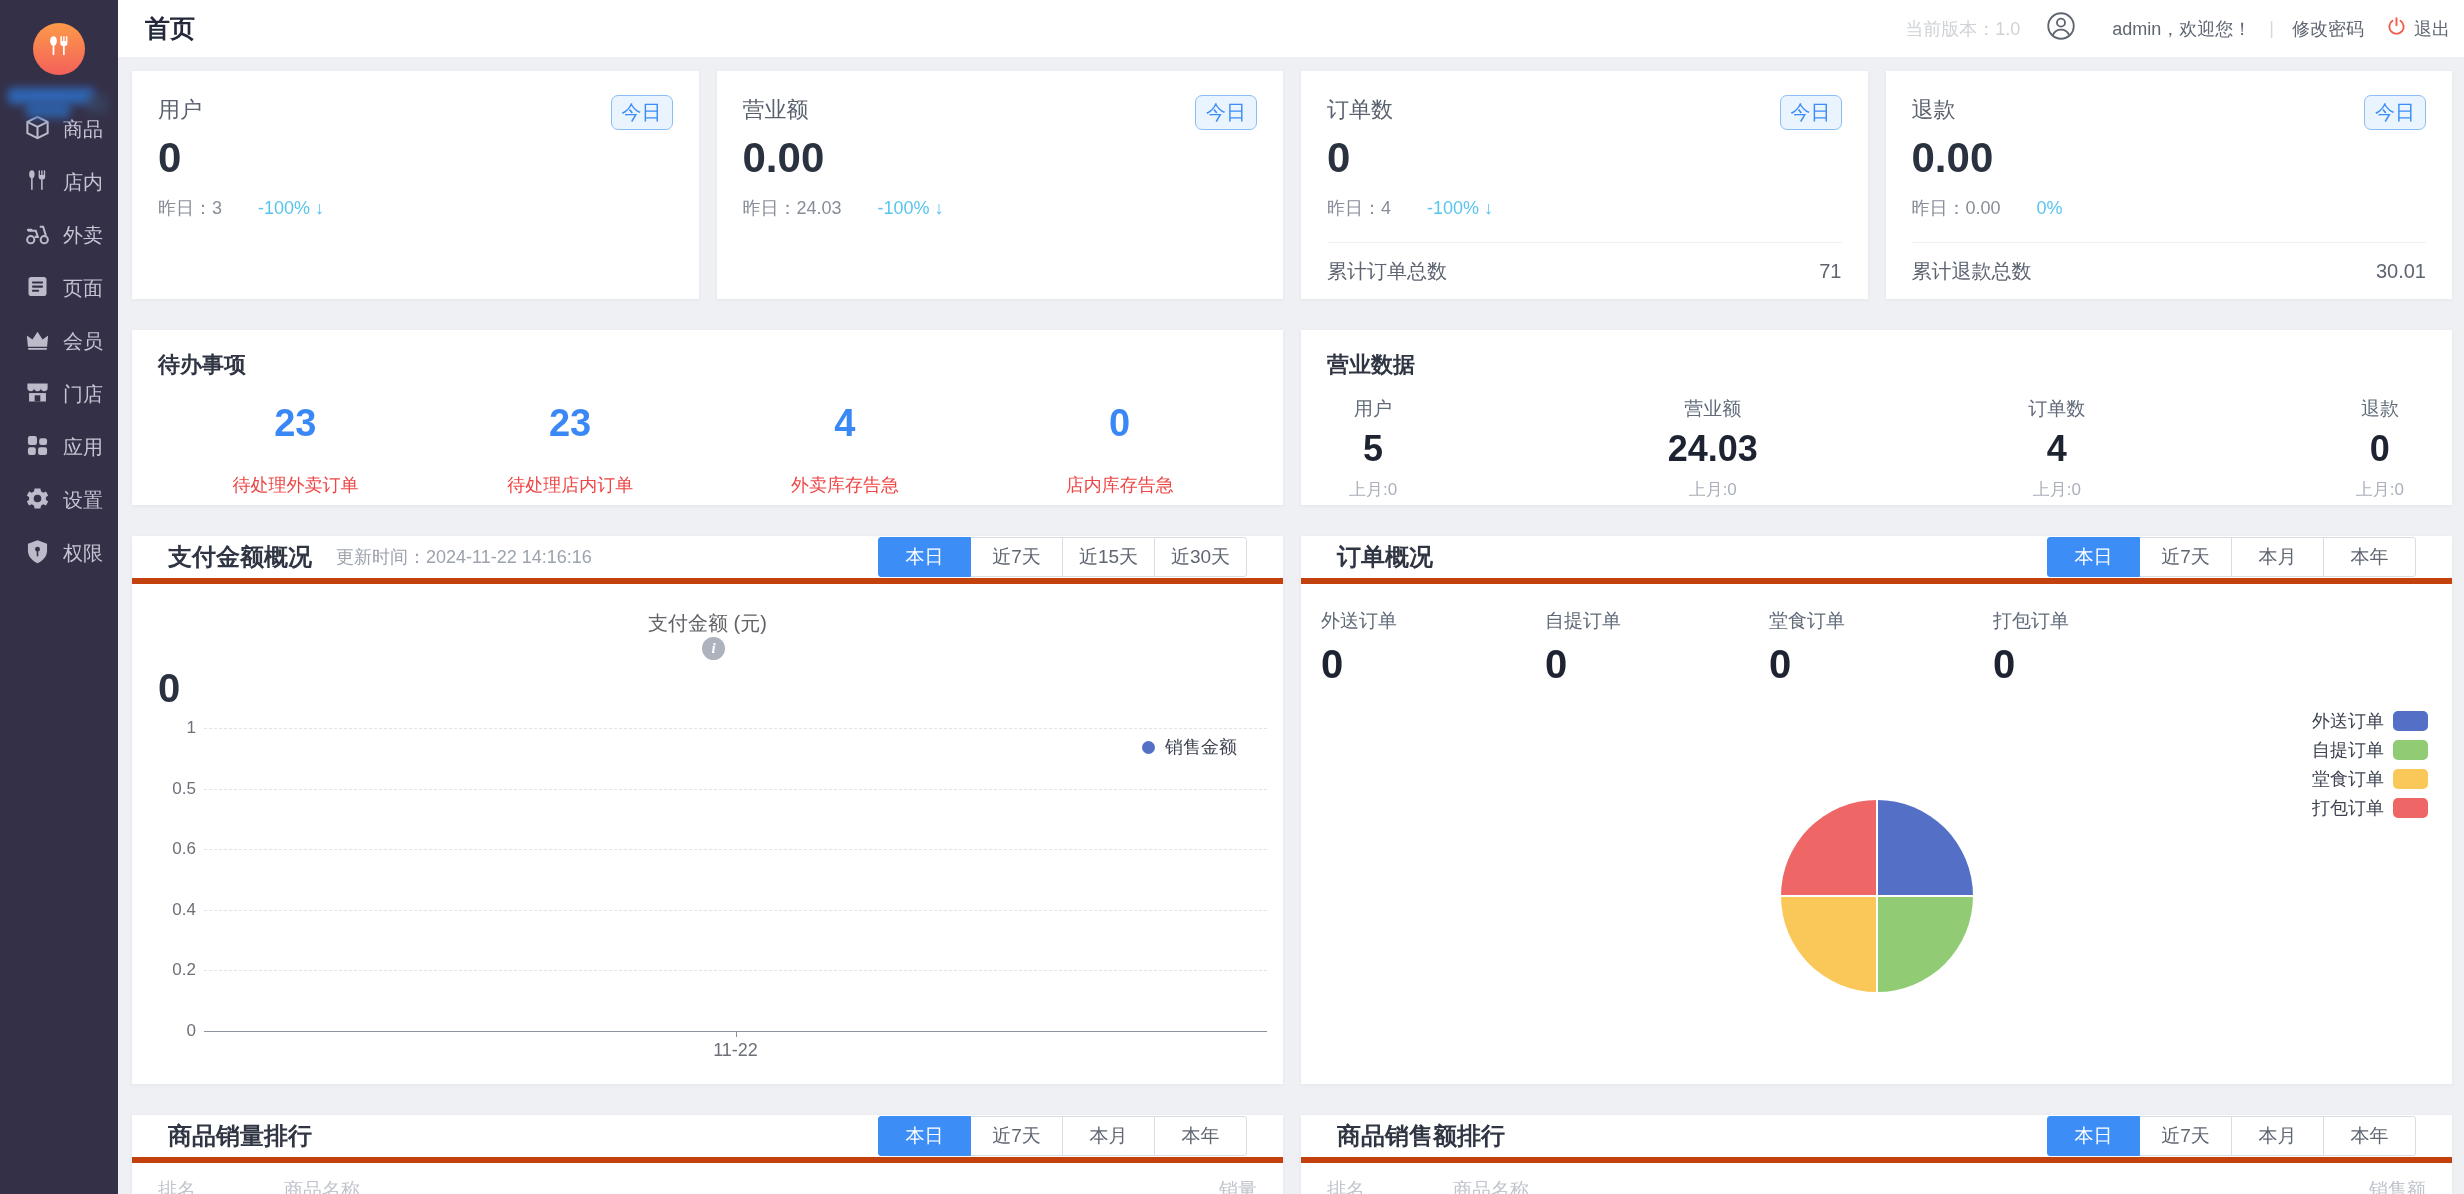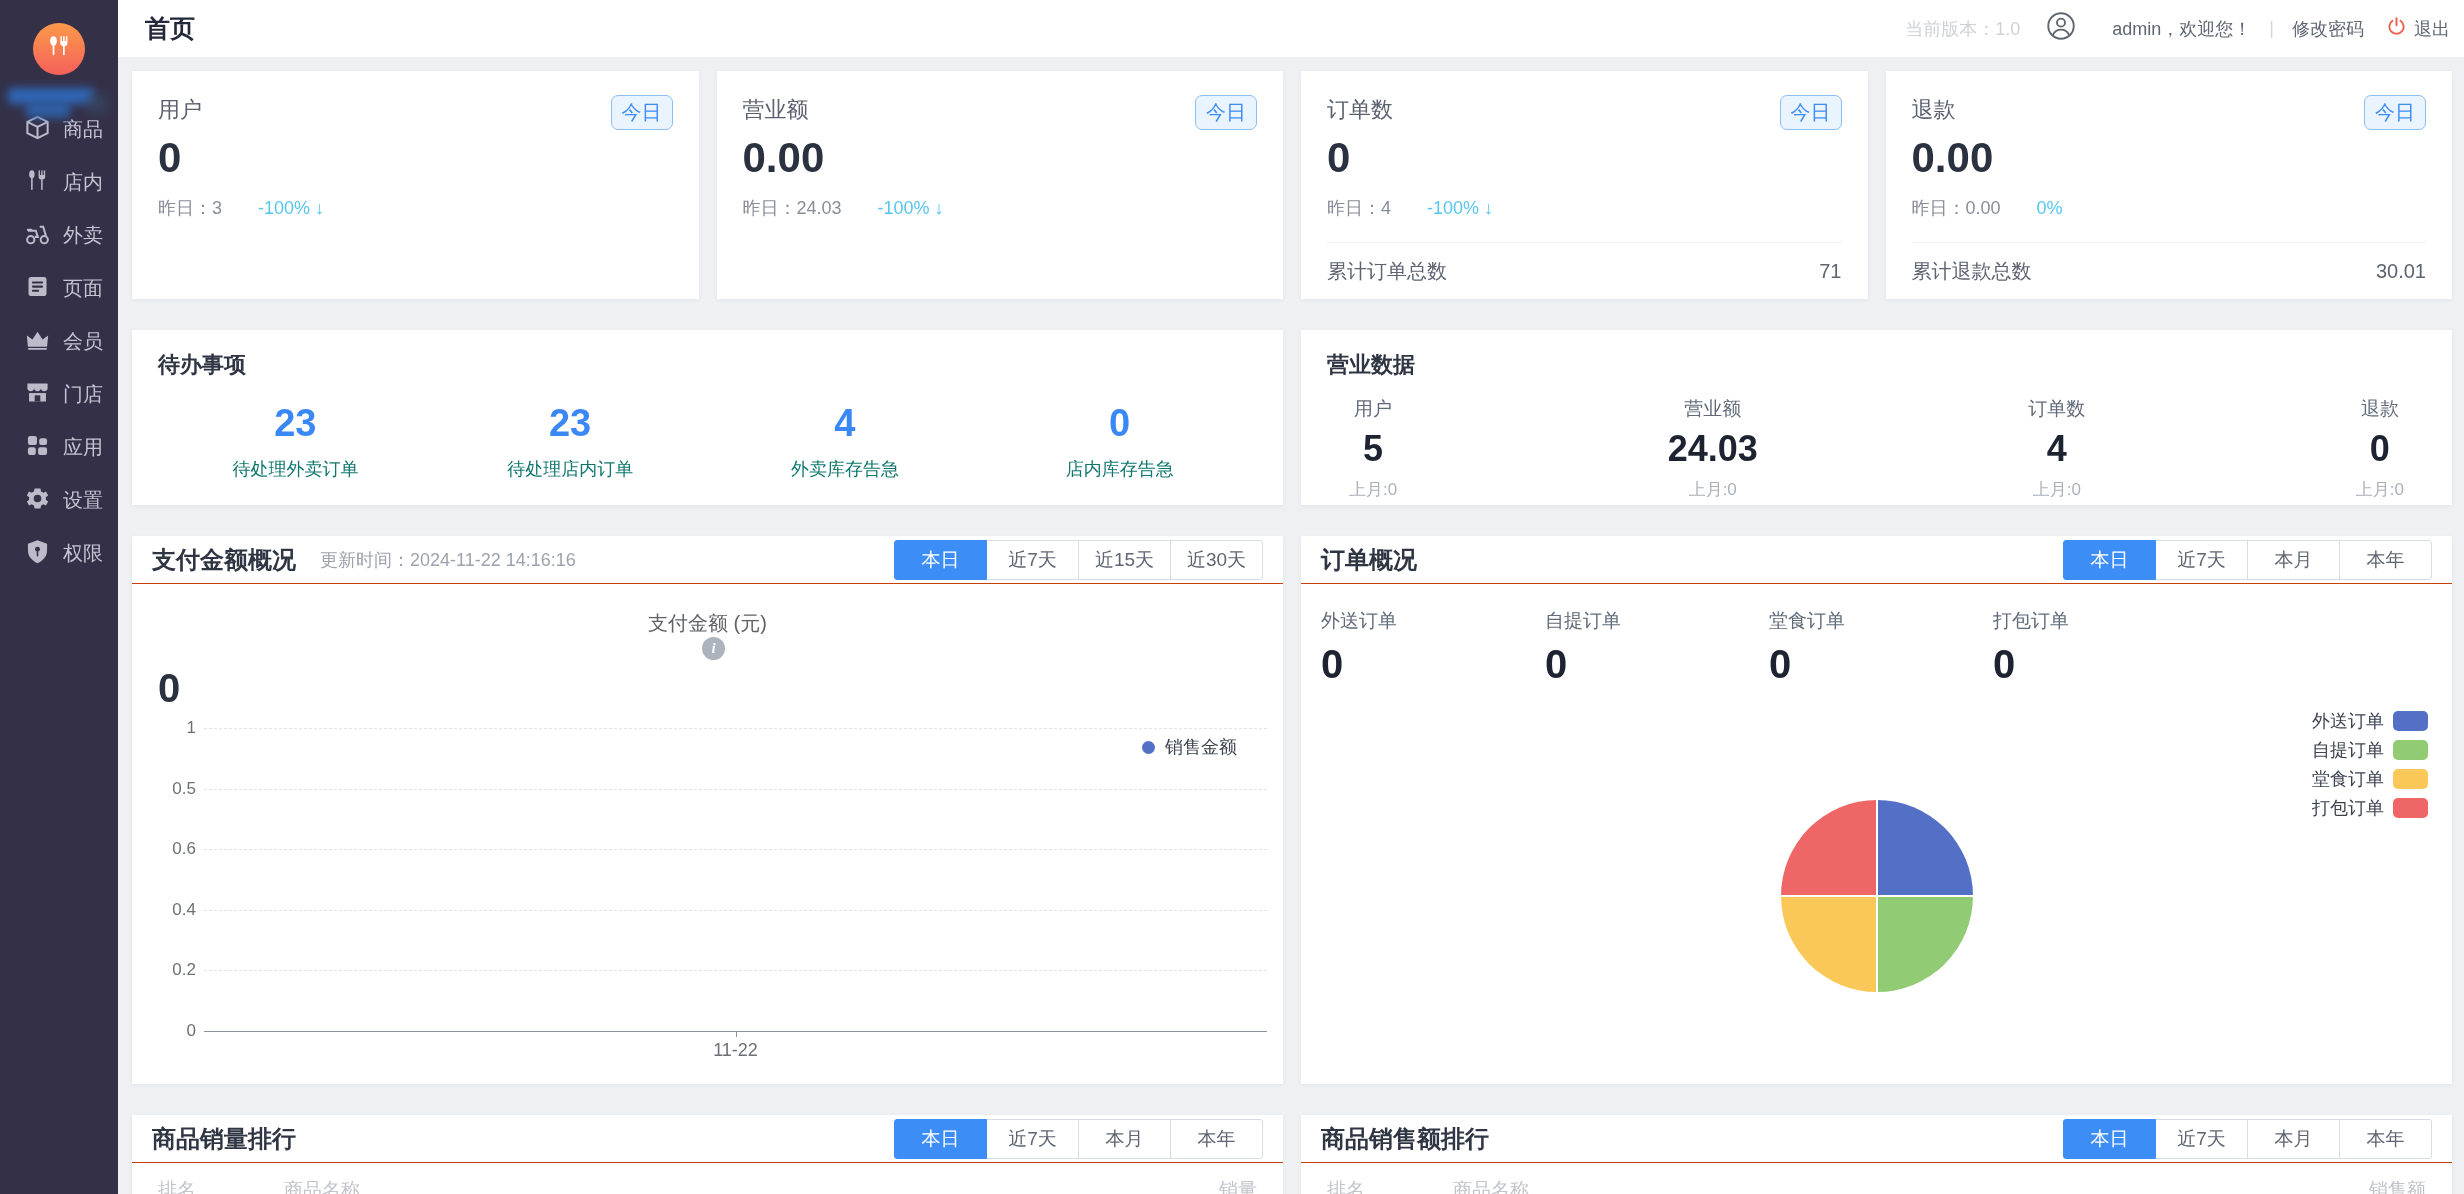--- a/index.html
+++ b/index.html
@@ -53,31 +53,31 @@
     display:flex; align-items:center; font-size:20px; color:#5d6471; }
   .stat-foot .fv { margin-left:auto; }
 
   
   .row-mid { height:175px; margin-bottom:31px; }
   .mid-card { flex:1; padding:20px 26px 4px; }
   .card-title { font-size:22px; font-weight:700; color:#2f3542; }
   .todo-items { display:flex; margin-top:22px; }
   .todo-col { flex:1; text-align:center; }
   .todo-val { font-size:38px; font-weight:700; color:#3a87f6; }
-  .todo-label { font-size:18px; color:#0f766e; margin-top:12px; }
+  .todo-label { font-size:18px; color:#ef4444; margin-top:28px; }
   .biz-items { display:flex; justify-content:space-between; padding:0 22px; margin-top:16px; }
   .biz-col { text-align:center; }
   .biz-label { font-size:19px; color:#606a78; }
   .biz-val { font-size:36px; font-weight:700; color:#1d2330; margin-top:6px; }
   .biz-sub { font-size:17px; color:#abb0ba; margin-top:8px; }
 
   
   .row-charts { height:548px; margin-bottom:31px; }
   .chart-card { flex:1; position:relative; }
-  .card-head { height:48px; display:flex; align-items:center; padding:0 20px; border-bottom:1px solid #c2410c; }
+  .card-head { height:48px; display:flex; align-items:center; padding:0 36px; border-bottom:6px solid #c2410c; }
   .head-title { font-size:24px; font-weight:700; color:#2f3542; }
   .update-time { font-size:18px; color:#9ca3ad; margin-left:24px; }
   .tabs { margin-left:auto; display:flex; }
   .tab { min-width:93px; height:40px; line-height:38px; text-align:center; font-size:19px;
     color:#5f6672; background:#fff; border:1px solid #d8dce3; margin-left:-1px; cursor:pointer; padding:0 10px; }
   .tab:first-child { margin-left:0; border-radius:3px 0 0 3px; }
   .tab:last-child { border-radius:0 3px 3px 0; }
   .tab.active { background:#3d8df7; border-color:#3d8df7; color:#fff; position:relative; z-index:1; }
 
   .metric-row { display:flex; align-items:center; padding:26px 26px 0;flex-direction:column; }

